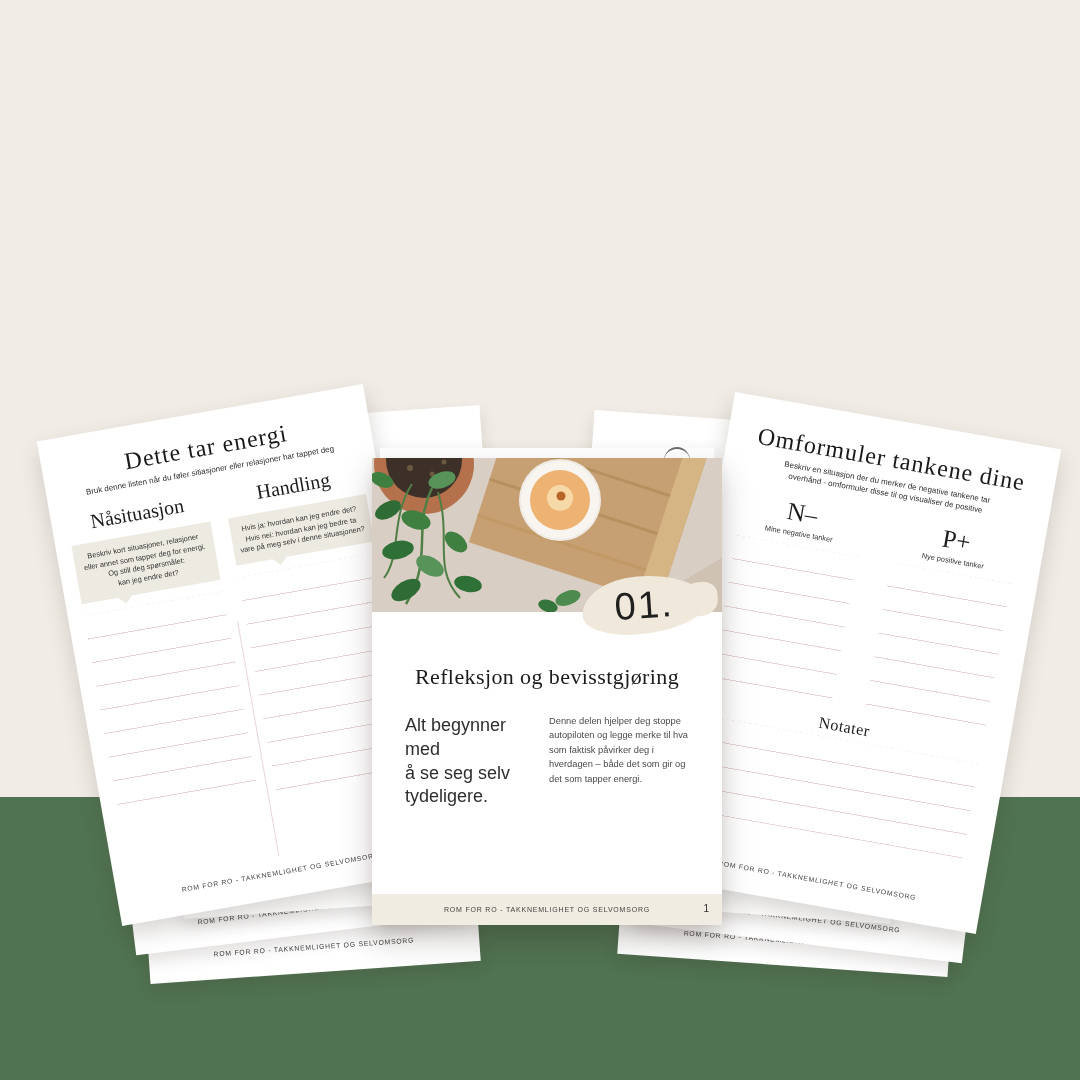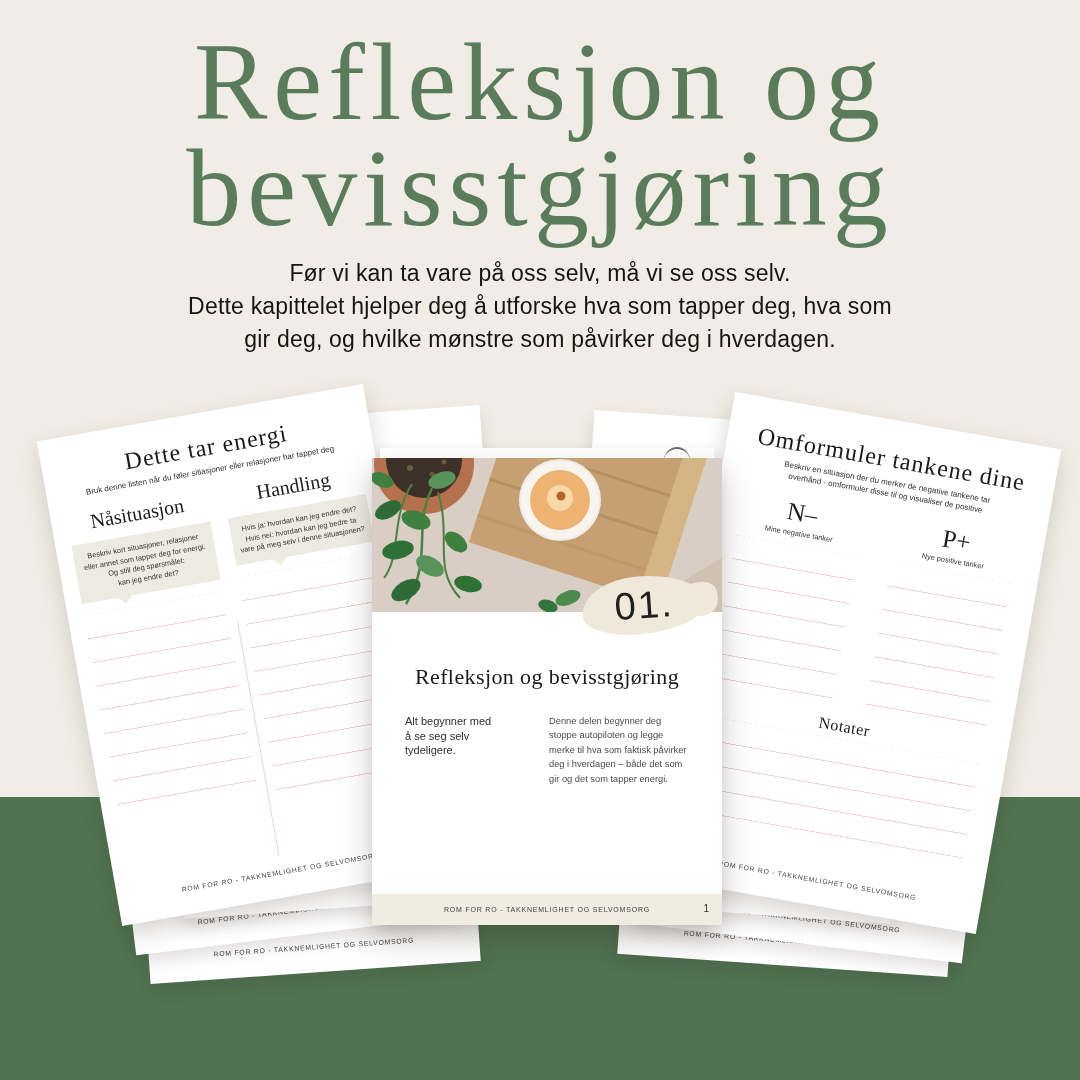--- a/index.html
+++ b/index.html
@@ -60,21 +60,21 @@
   .photo svg{display:block;}
   .blob{position:absolute;right:16px;top:118px;width:124px;height:58px;background:#f0e8da;
         border-radius:46% 54% 58% 42%/62% 50% 50% 38%;transform:rotate(-4deg);
         display:flex;align-items:center;justify-content:center;z-index:2;}
   .blob::before{content:"";position:absolute;right:-12px;top:10px;width:40px;height:34px;
                 background:#f0e8da;border-radius:60% 40% 50% 50%;}
   .chapter-num{position:relative;font-size:38px;letter-spacing:2px;color:#1f1f1f;}
   .cp-title{margin:52px 0 0;text-align:center;font-family:"Liberation Serif",serif;font-weight:400;
             font-size:22px;letter-spacing:.4px;color:#1b1b1b;}
   .cp-cols{display:flex;gap:22px;padding:0 33px;margin-top:24px;}
-  .cp-lead{width:122px;font-size:11px;line-height:1.32;color:#2e2e2e;}
+  .cp-lead{width:122px;font-size:18px;line-height:1.32;color:#2e2e2e;}
   .cp-body{flex:1;font-size:9.3px;line-height:1.55;color:#4a4a4a;}
   .cp-body p{margin:0 0 12px;}
   .cp-footerbar{position:absolute;left:0;bottom:0;width:100%;height:31px;background:#f1ece1;
                 display:flex;align-items:center;justify-content:center;}
   .cp-footerbar .ftext{font-size:7px;letter-spacing:.8px;color:#3e3e3e;}
   .cp-pagenum{position:absolute;right:13px;top:9px;font-size:10px;color:#2c2c2c;}
 
   
   .pg-right .ws-title{margin-top:26px;}
   .rp-cols{display:flex;gap:34px;padding:0 26px;margin-top:14px;height:196px;}
@@ -87,27 +87,20 @@
                font-size:16px;letter-spacing:.5px;color:#1c1c1c;}
   .ruled-wide{height:96px;margin:4px 26px 0;}
 </style>
 </head>
 <body>
 
 <div class="canvas">
 
   <div class="green-band"></div>
 
-  <header class="hero">
-    <h1 class="hero-title prelines">Refleksjon og
-bevisstgjøring</h1>
-    <p class="hero-subtitle prelines">Før vi kan ta vare på oss selv, må vi se oss selv.
-Dette kapittelet hjelper deg å utforske hva som tapper deg, hva som
-gir deg, og hvilke mønstre som påvirker deg i hverdagen.</p>
-  </header>
 
   <div>
 
     <div class="page back pg-l3">
       <div class="ws-footer">ROM FOR RO - TAKKNEMLIGHET OG SELVOMSORG</div>
     </div>
     <div class="page back pg-r3">
       <div class="ws-footer">ROM FOR RO - TAKKNEMLIGHET OG SELVOMSORG</div>
     </div>
     <div class="page back pg-l2">
@@ -208,21 +201,21 @@
         <div class="blob">
           <span class="chapter-num">01.</span>
         </div>
       </div>
       <h2 class="cp-title">Refleksjon og bevisstgjøring</h2>
       <div class="cp-cols">
         <div class="cp-lead prelines">Alt begynner med
 å se seg selv
 tydeligere.</div>
         <div class="cp-body">
-          <p>Denne delen begynner deg stoppe autopiloten og legge merke til hva som faktisk påvirker deg i hverdagen – både det som gir og det som tapper energi.</p>
+          <p>Denne delen hjelper deg stoppe autopiloten og legge merke til hva som faktisk påvirker deg i hverdagen – både det som gir og det som tapper energi.</p>
         </div>
       </div>
       <div class="cp-footerbar">
         <span class="ftext">ROM FOR RO - TAKKNEMLIGHET OG SELVOMSORG</span>
         <span class="cp-pagenum">1</span>
       </div>
     </div>
 
   </div>
 </div>

